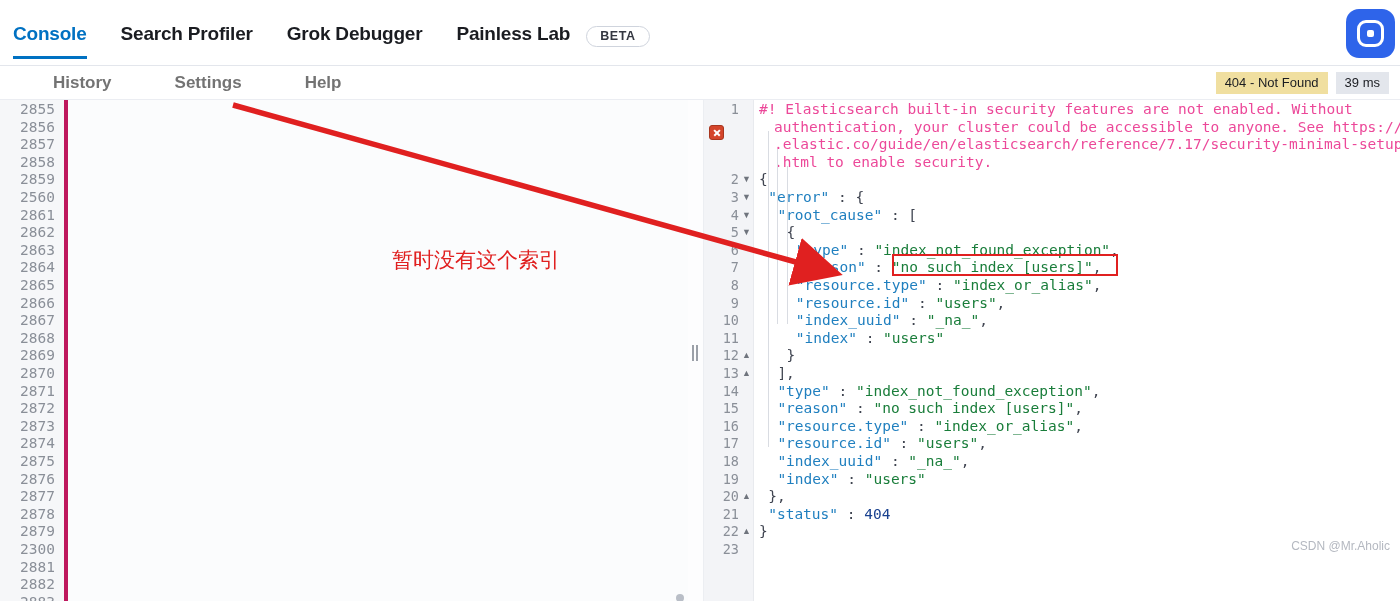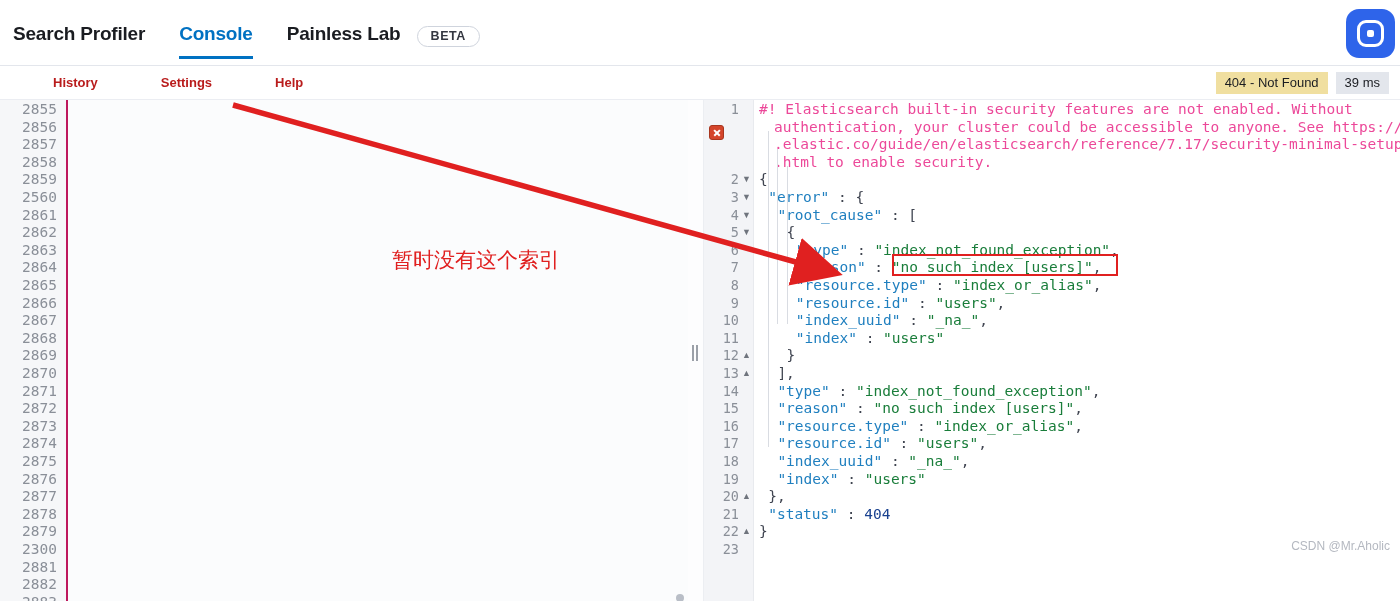--- a/index.html
+++ b/index.html
@@ -103,23 +103,23 @@
     box-sizing: border-box;
   }
   .menu-items {
     position: absolute;
     left: 12px; top: 0;
     display: flex;
     align-items: center;
     height: 33px;
   }
   .menu-item {
-    font-size: 13px;
+    font-size: 17px;
     font-weight: bold;
-    color: #b91c1c;
+    color: #737373;
     margin-right: 22px;
     cursor: pointer;
     white-space: nowrap;
     padding-left: 41px;
   }
   .status-badges {
     position: absolute;
     right: 11px; top: 6px;
     display: flex;
     align-items: center;
@@ -171,21 +171,21 @@
     line-height: 17.6px;
     white-space: pre;
   }
 
   
   .req-gutter {
     position: absolute;
     left: 0; top: 0;
     width: 68px; height: 501px;
     background: #f6f7f9;
-    border-right: 2px solid #be185d;
+    border-right: 4px solid #be185d;
     box-sizing: border-box;
   }
   .req-gutter .ln {
     position: absolute;
     right: 9px;
     text-align: right;
     color: #8a8f98;
     font-family: "DejaVu Sans Mono", "Liberation Mono", monospace;
     font-size: 14.5px;
     line-height: 17.6px;
@@ -368,22 +368,23 @@
     white-space: nowrap;
   }
 </style>
 </head>
 <body>
 
 <div id="app">
 
   <div class="tabbar">
     <div class="tabs" id="tabs-host">
+        <div class="tab active">Console</div>
         <div class="tab">Search Profiler</div>
-        <div class="tab active">Console</div>
+        <div class="tab">Grok Debugger</div>
         <div class="tab">Painless Lab</div>
         <span class="beta-badge">BETA</span>
       </div>
     <div class="app-badge">
       <span class="inner"></span>
       <span class="dot"></span>
     </div>
   </div>
 
   <div class="menubar">

